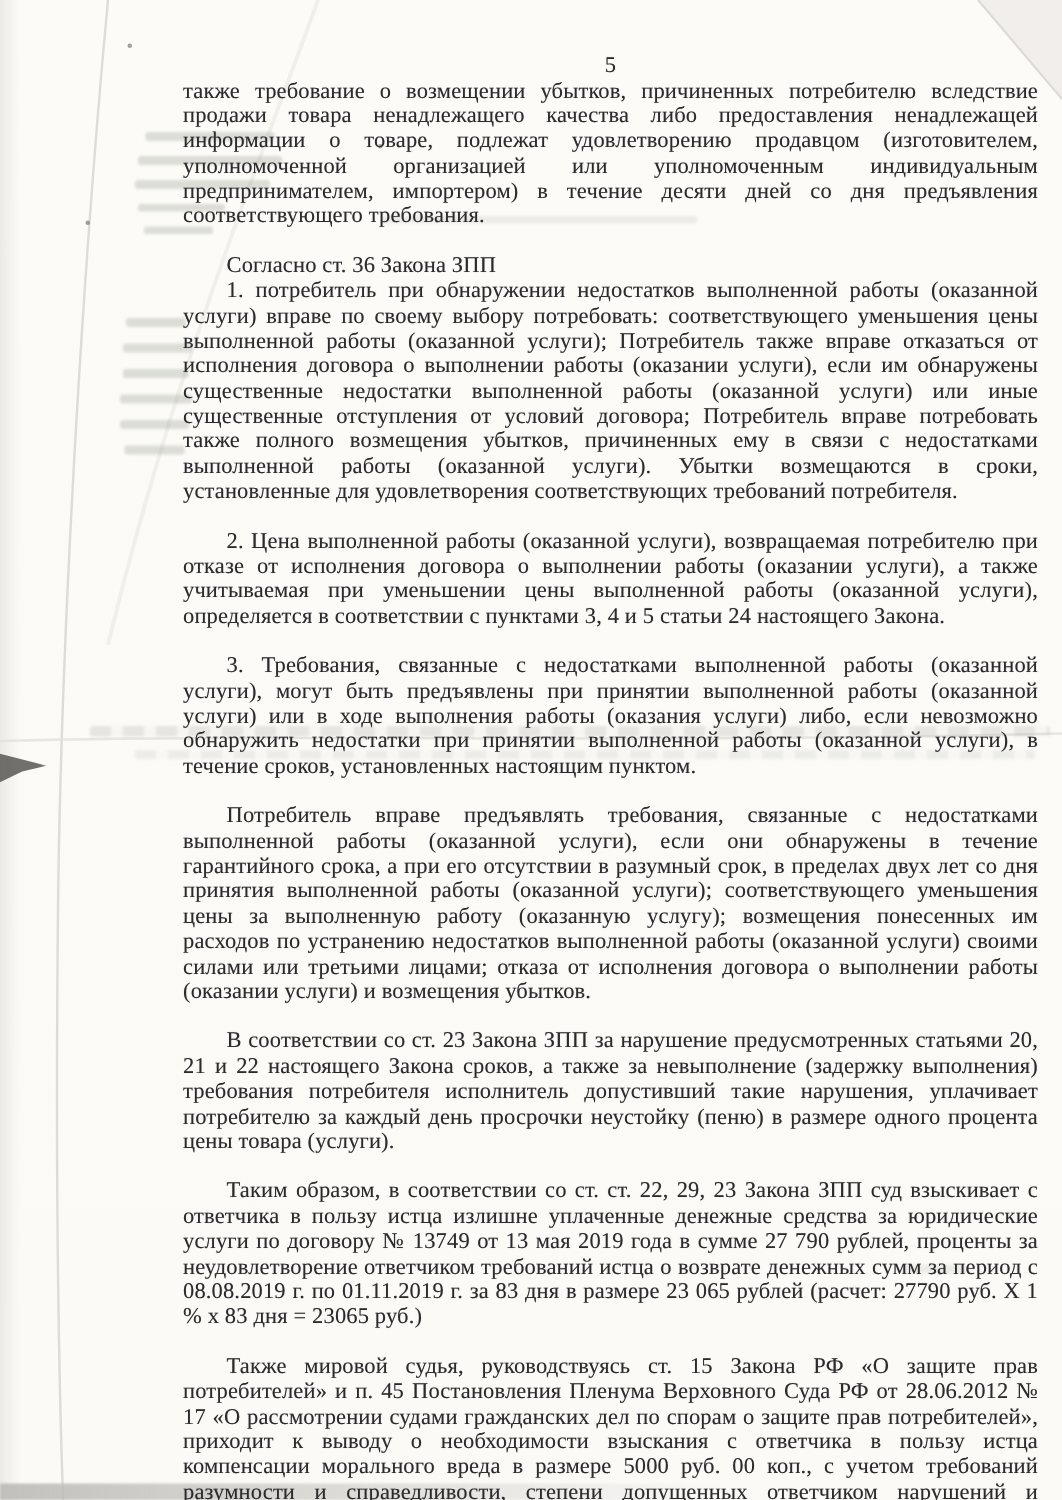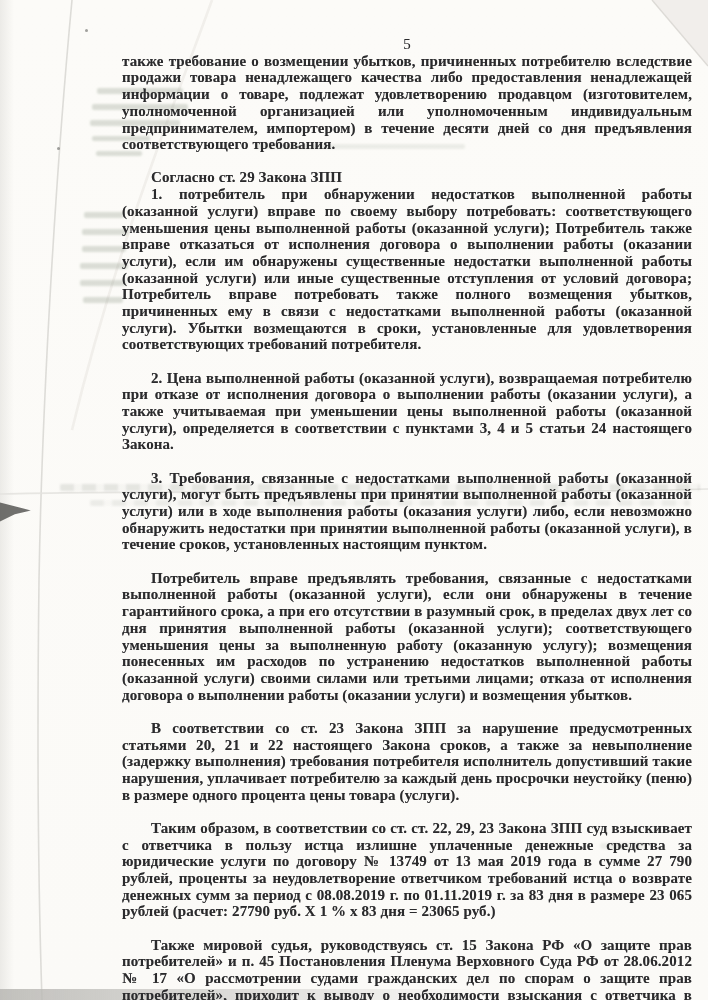--- a/index.html
+++ b/index.html
@@ -41,21 +41,21 @@
     filter:blur(.6px);
   }
   
   .text-block{
     position:absolute;left:122px;top:36px;width:570px;
     font-size:15px;line-height:16.7px;color:#2b2b2d;
     text-align:justify;letter-spacing:.1px;
     text-shadow:0 0 .5px rgba(45,45,47,.38);
   }
   .page-number{text-align:center;margin:0 0 0 0;}
-  .text-block p{margin:0 0 16.5px 0;text-indent:29px;font-weight:bold;}
+  .text-block p{margin:0 0 16.5px 0;text-indent:29px;}
   .text-block p.cont{text-indent:0;}
   .text-block p.no-gap{margin-bottom:0;}
   .text-block p.last{margin-bottom:0;}
 </style>
 </head>
 <body>
 
 <div class="scan-page">
 
   <div class="artifact-layer">
@@ -87,21 +87,21 @@
     <div class="ghost" style="left:600px;top:843px;width:44px;height:6px;opacity:.45;"></div>
 
     <div class="speck" style="left:85px;top:29px;"></div>
     <div class="speck" style="left:57px;top:147px;"></div>
     <div class="speck" style="left:252px;top:96px;"></div>
   </div>
 
   <div class="text-block">
     <div class="page-number">5</div>
     <p class="cont">также требование о возмещении убытков, причиненных потребителю вследствие продажи товара ненадлежащего качества либо предоставления ненадлежащей информации о товаре, подлежат удовлетворению продавцом (изготовителем, уполномоченной организацией или уполномоченным индивидуальным предпринимателем, импортером) в течение десяти дней со дня предъявления соответствующего требования.</p>
-    <p class="no-gap">Согласно ст. 29 Закона ЗПП</p>
+    <p class="no-gap">Согласно ст. 36 Закона ЗПП</p>
     <p>1. потребитель при обнаружении недостатков выполненной работы (оказанной услуги) вправе по своему выбору потребовать: соответствующего уменьшения цены выполненной работы (оказанной услуги); Потребитель также вправе отказаться от исполнения договора о выполнении работы (оказании услуги), если им обнаружены существенные недостатки выполненной работы (оказанной услуги) или иные существенные отступления от условий договора; Потребитель вправе потребовать также полного возмещения убытков, причиненных ему в связи с недостатками выполненной работы (оказанной услуги). Убытки возмещаются в сроки, установленные для удовлетворения соответствующих требований потребителя.</p>
     <p>2. Цена выполненной работы (оказанной услуги), возвращаемая потребителю при отказе от исполнения договора о выполнении работы (оказании услуги), а также учитываемая при уменьшении цены выполненной работы (оказанной услуги), определяется в соответствии с пунктами 3, 4 и 5 статьи 24 настоящего Закона.</p>
     <p>3. Требования, связанные с недостатками выполненной работы (оказанной услуги), могут быть предъявлены при принятии выполненной работы (оказанной услуги) или в ходе выполнения работы (оказания услуги) либо, если невозможно обнаружить недостатки при принятии выполненной работы (оказанной услуги), в течение сроков, установленных настоящим пунктом.</p>
     <p>Потребитель вправе предъявлять требования, связанные с недостатками выполненной работы (оказанной услуги), если они обнаружены в течение гарантийного срока, а при его отсутствии в разумный срок, в пределах двух лет со дня принятия выполненной работы (оказанной услуги); соответствующего уменьшения цены за выполненную работу (оказанную услугу); возмещения понесенных им расходов по устранению недостатков выполненной работы (оказанной услуги) своими силами или третьими лицами; отказа от исполнения договора о выполнении работы (оказании услуги) и возмещения убытков.</p>
     <p>В соответствии со ст. 23 Закона ЗПП за нарушение предусмотренных статьями 20, 21 и 22 настоящего Закона сроков, а также за невыполнение (задержку выполнения) требования потребителя исполнитель допустивший такие нарушения, уплачивает потребителю за каждый день просрочки неустойку (пеню) в размере одного процента цены товара (услуги).</p>
     <p>Таким образом, в соответствии со ст. ст. 22, 29, 23 Закона ЗПП суд взыскивает с ответчика в пользу истца излишне уплаченные денежные средства за юридические услуги по договору № 13749 от 13 мая 2019 года в сумме 27 790 рублей, проценты за неудовлетворение ответчиком требований истца о возврате денежных сумм за период с 08.08.2019 г. по 01.11.2019 г. за 83 дня в размере 23 065 рублей (расчет: 27790 руб. Х 1 % х 83 дня = 23065 руб.)</p>
     <p class="last">Также мировой судья, руководствуясь ст. 15 Закона РФ «О защите прав потребителей» и п. 45 Постановления Пленума Верховного Суда РФ от 28.06.2012 № 17 «О рассмотрении судами гражданских дел по спорам о защите прав потребителей», приходит к выводу о необходимости взыскания с ответчика в пользу истца компенсации морального вреда в размере 5000 руб. 00 коп., с учетом требований разумности и справедливости, степени допущенных ответчиком нарушений и характера причиненных истцу</p>
   </div>
 
 </div>

